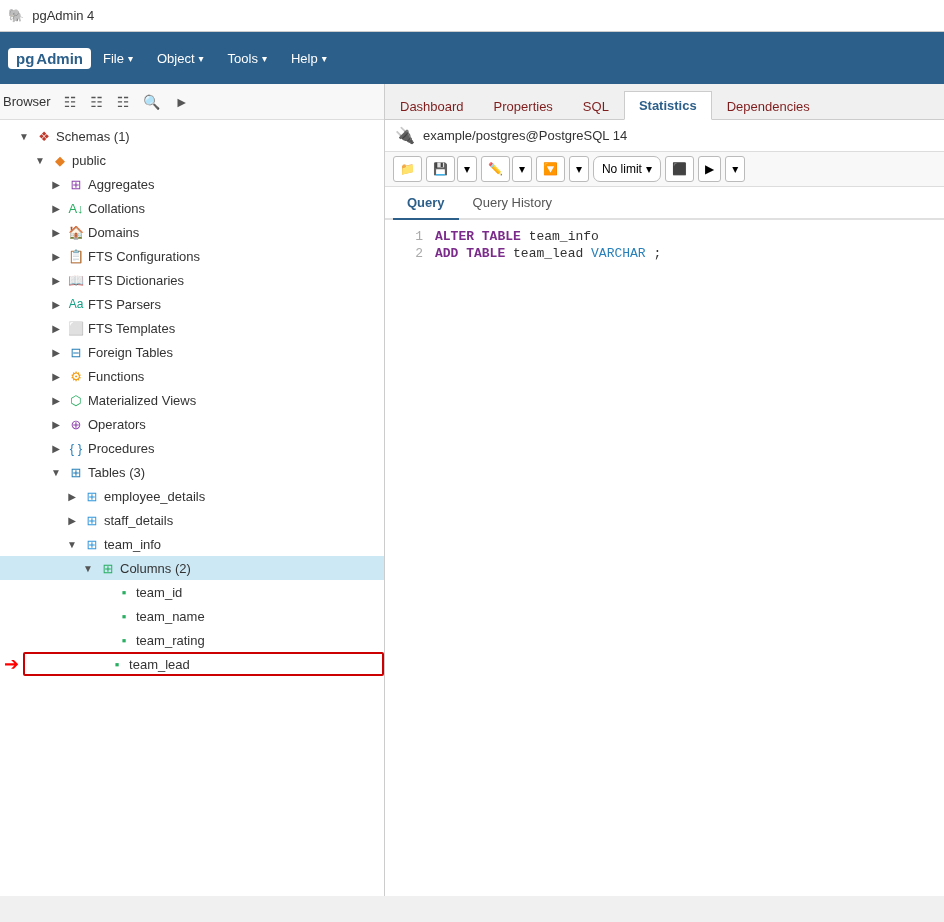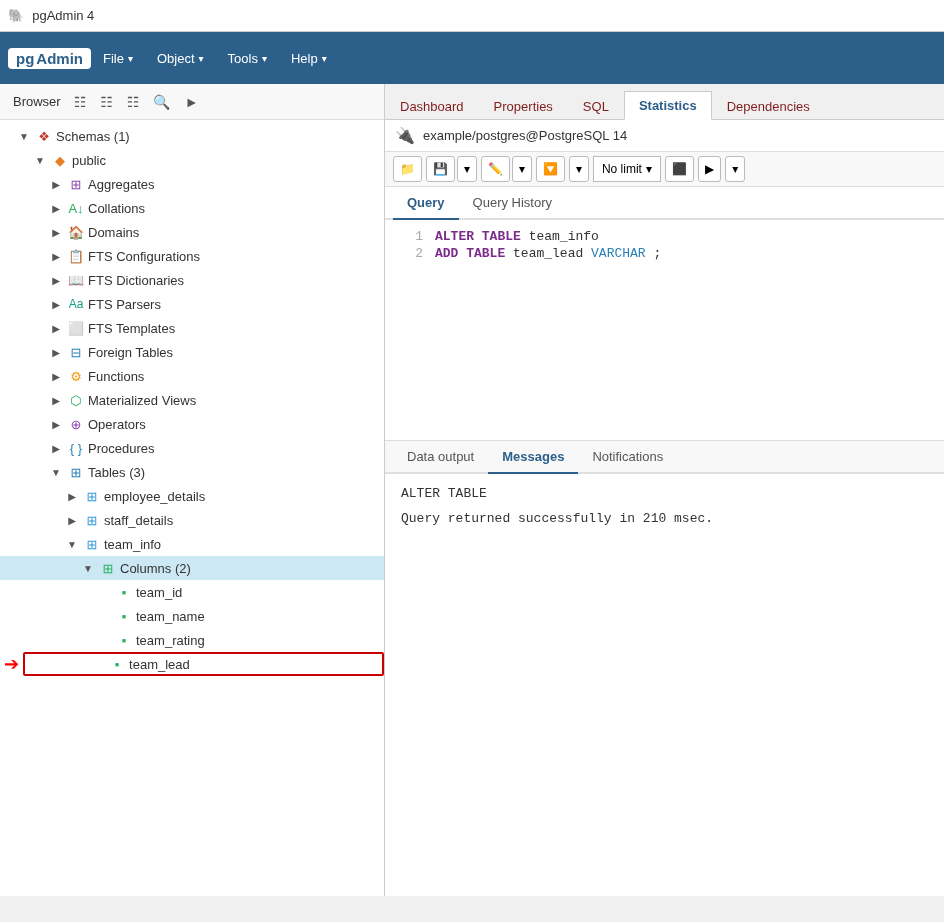--- a/index.html
+++ b/index.html
@@ -50,21 +50,21 @@
       border-right: 1px solid #ccc;
       display: flex;
       flex-direction: column;
       overflow: hidden;
     }
     .browser-toolbar {
       background: #f8f8f8;
       border-bottom: 1px solid #ddd;
       display: flex;
       align-items: center;
-      padding: 4px 13px;
+      padding: 4px 3px;
       gap: 4px;
       height: 36px;
     }
     .browser-label { font-size: 13px; color: #333; font-weight: 500; margin-right: 4px; }
     .browser-icon-btn {
       background: none;
       border: none;
       cursor: pointer;
       padding: 2px 5px;
       border-radius: 3px;
@@ -204,21 +204,21 @@
       height: 26px;
     }
     .sql-btn-group {
       display: flex;
       align-items: center;
       gap: 2px;
     }
     .dropdown-btn {
       background: #fff;
       border: 1px solid #bbb;
-      border-radius: 0;
+      border-radius: 7px;
       padding: 3px 8px;
       cursor: pointer;
       font-size: 12px;
       display: flex;
       align-items: center;
       gap: 4px;
       height: 26px;
     }
 
     
@@ -583,26 +583,15 @@
         <span class="line-num">2</span>
         <span>
           <span class="sql-kw">ADD TABLE</span>
           <span class="sql-normal"> team_lead </span>
           <span class="sql-type">VARCHAR</span>
           <span class="sql-normal">;</span>
         </span>
       </div>
     </div>
 
-    <div class="output-area">
-      <div class="output-tabs">
-        <div class="output-tab">Data output</div>
-        <div class="output-tab active">Messages</div>
-        <div class="output-tab">Notifications</div>
-      </div>
-      <div class="output-content">
-        <div class="output-line">ALTER TABLE</div>
-        <div class="output-line">Query returned successfully in 210 msec.</div>
-      </div>
-    </div>
 
   </div>
 </div>
 
 </body></html>

